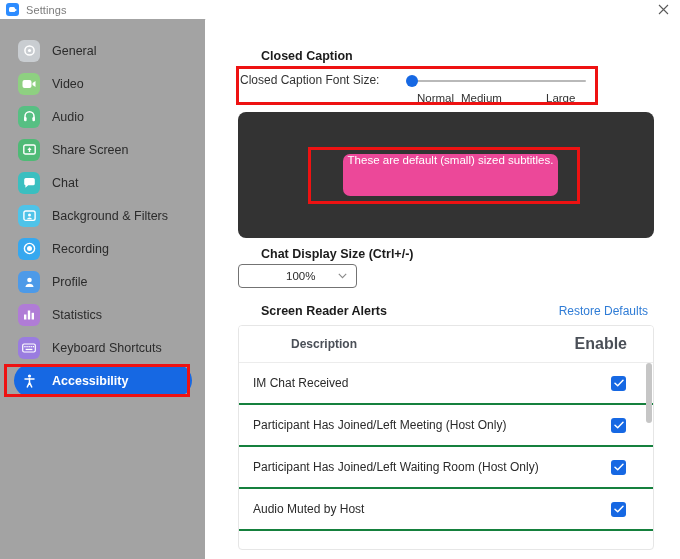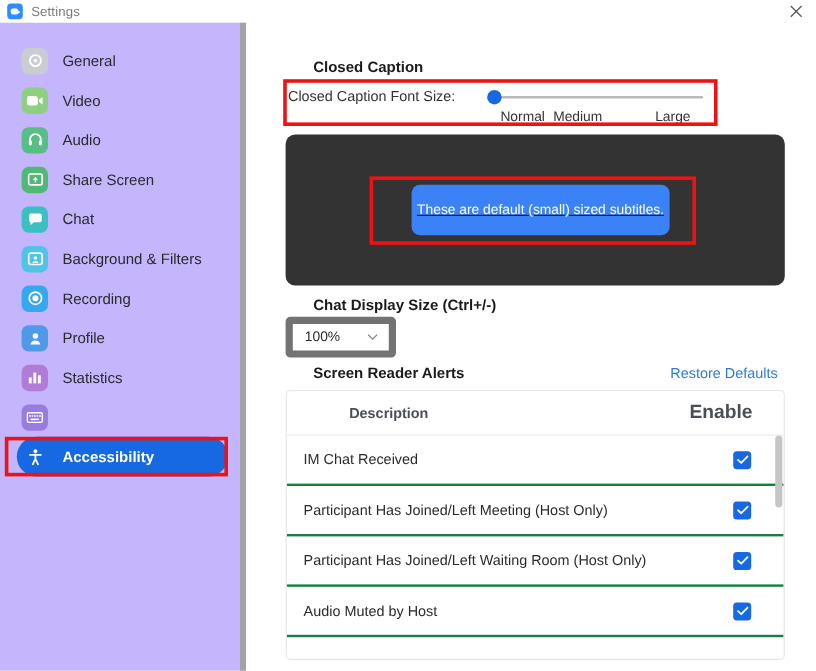--- a/index.html
+++ b/index.html
@@ -67,22 +67,22 @@
     justify-content: center;
     cursor: default;
   }
   #close-button svg { display:block; }
 
   
   #sidebar {
     position: absolute;
     left: 0; top: 19px;
     width: 205px; height: 540px;
-    background: #c4b5fd;
-    border-right: 5px solid #a3a3a3;
+    background: #a3a3a3;
+    border-right: 3px solid #a3a3a3;
     padding-top: 15px;
     box-sizing: border-box;
     text-align: right;
   }
   .nav-item {
     display: flex;
     align-items: center;
     height: 33px;
     margin: 0 10px 0 14px;
     border-radius: 17px;
@@ -187,44 +187,44 @@
     position: absolute;
     left: 32px; top: 93px;
     width: 416px; height: 126px;
     background: #333333;
     border-radius: 8px;
   }
   #cc-caption {
     position: absolute;
     left: 105px; top: 42px;
     width: 215px; height: 42px;
-    background: #3b82f6;
+    background: #ec4899;
     border-radius: 7px;
     display: flex;
-    align-items: center;
+    align-items: flex-start;
     justify-content: center;
-    text-decoration: underline;
   }
   #cc-caption-text {
     color: #ffffff;
     font-size: 11.5px;
     white-space: nowrap;
   }
 
   
   #chat-size-select {
     position: absolute;
     left: 32px; top: 245px;
     width: 80px; height: 22px;
-    border: 6px solid #737373;
+    border: 1px solid #737373;
     border-radius: 4px;
     background: #ffffff;
     display: flex;
     align-items: center;
     cursor: default;
+    padding-left: 37px;
   }
   #chat-size-value {
     margin-left: 10px;
     font-size: 11.5px;
     color: #2b2b2b;
   }
   #chat-size-caret {
     position: absolute;
     right: 9px; top: 8px;
   }
@@ -419,20 +419,21 @@
       <svg width="14" height="10" viewBox="0 0 14 10">
         <rect x="0.7" y="1" width="12.6" height="8" rx="1.4" fill="none" stroke="#ffffff" stroke-width="1.2"></rect>
         <rect x="2.3" y="3" width="1.3" height="1.3" fill="#ffffff"></rect>
         <rect x="4.4" y="3" width="1.3" height="1.3" fill="#ffffff"></rect>
         <rect x="6.5" y="3" width="1.3" height="1.3" fill="#ffffff"></rect>
         <rect x="8.6" y="3" width="1.3" height="1.3" fill="#ffffff"></rect>
         <rect x="10.7" y="3" width="1.3" height="1.3" fill="#ffffff"></rect>
         <rect x="3.6" y="5.8" width="6.8" height="1.3" fill="#ffffff"></rect>
       </svg>
     </span>
+    <span class="nav-label">Keyboard Shortcuts</span>
   </div>
 
   <div class="nav-item selected">
     <span class="nav-icon" style="background:transparent;">
       <svg width="13" height="14" viewBox="0 0 13 14">
         <circle cx="6.5" cy="2" r="1.6" fill="#ffffff"></circle>
         <path d="M2 5.1 H11" stroke="#ffffff" stroke-width="1.5" stroke-linecap="round"></path>
         <path d="M6.5 4.6 V8.4 M6.5 8.4 L4.3 13 M6.5 8.4 L8.7 13" stroke="#ffffff" stroke-width="1.5" fill="none" stroke-linecap="round"></path>
       </svg>
     </span>

